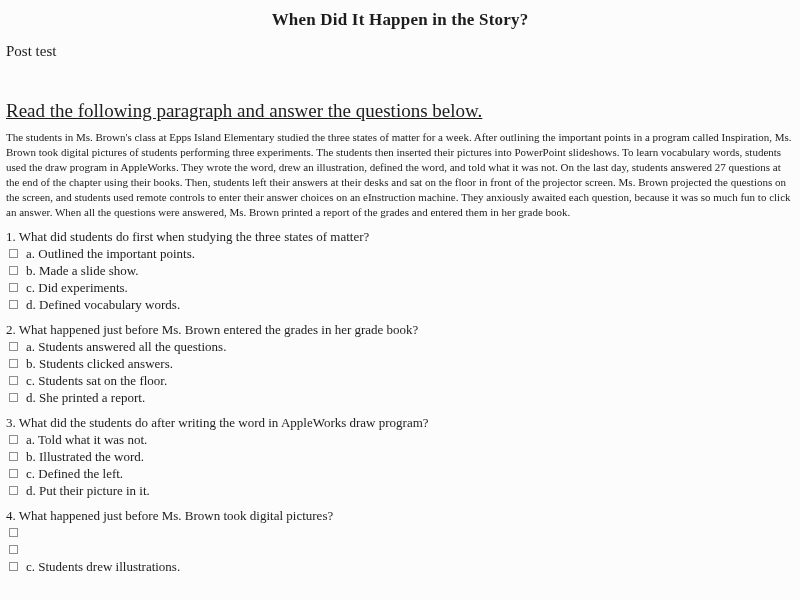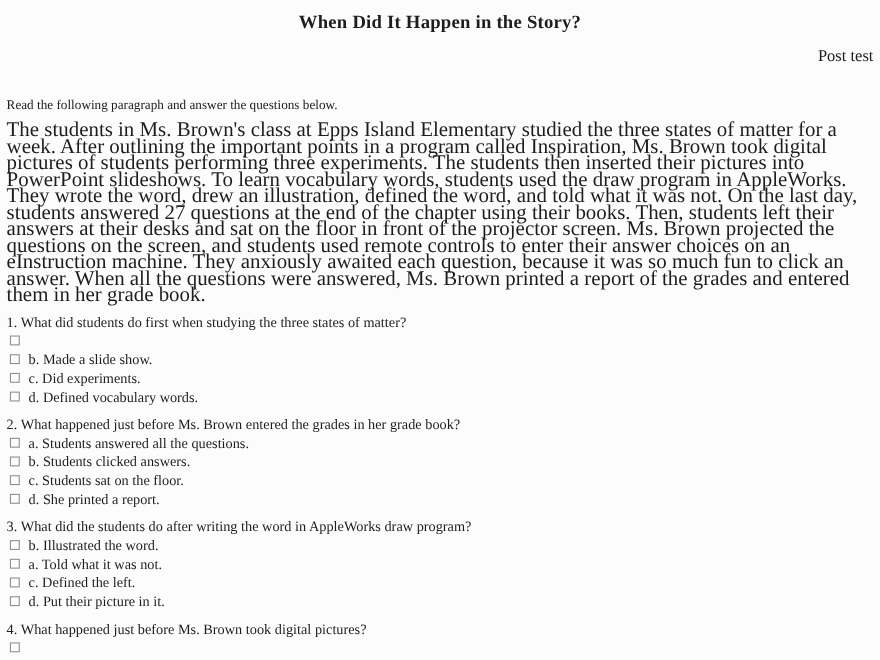--- a/index.html
+++ b/index.html
@@ -19,29 +19,30 @@
   }
   .title {
     font-size: 17px;
     font-weight: bold;
     text-align: center;
     margin: 4px 0 0 0;
     letter-spacing: 0.2px;
   }
   .subtitle {
     font-size: 15px;
-    text-align: right;
+    text-align: left;
     margin: 13px 0 0 0;
   }
   .intro {
-    font-size: 12px;
-    margin: 28px 0 0 0;
+    font-size: 19px;
+    margin: 40px 0 0 0;
+    text-decoration: underline;
   }
   .passage {
-    font-size: 19px;
+    font-size: 11px;
     line-height: 15px;
     margin: 8px 0 0 0;
     text-align: left;
   }
   .question {
     margin: 9px 0 0 0;
     font-size: 13px;
   }
   .prompt {
     line-height: 16px;
@@ -74,20 +75,21 @@
   <div class="subtitle">Post test</div>
 
   <div class="intro">Read the following paragraph and answer the questions below.</div>
 
   <div class="passage">The students in Ms. Brown's class at Epps Island Elementary studied the three states of matter for a week. After outlining the important points in a program called Inspiration, Ms. Brown took digital pictures of students performing three experiments. The students then inserted their pictures into PowerPoint slideshows. To learn vocabulary words, students used the draw program in AppleWorks. They wrote the word, drew an illustration, defined the word, and told what it was not. On the last day, students answered 27 questions at the end of the chapter using their books. Then, students left their answers at their desks and sat on the floor in front of the projector screen. Ms. Brown projected the questions on the screen, and students used remote controls to enter their answer choices on an eInstruction machine. They anxiously awaited each question, because it was so much fun to click an answer. When all the questions were answered, Ms. Brown printed a report of the grades and entered them in her grade book.</div>
 
   <div class="question">
     <div class="prompt">1. What did students do first when studying the three states of matter?</div>
     <div class="option">
       <span class="cb"></span>
+      <span class="opt-label">a. Outlined the important points.</span>
     </div>
     <div class="option">
       <span class="cb"></span>
       <span class="opt-label">b. Made a slide show.</span>
     </div>
     <div class="option">
       <span class="cb"></span>
       <span class="opt-label">c. Did experiments.</span>
     </div>
     <div class="option">
@@ -113,25 +115,25 @@
     <div class="option">
       <span class="cb"></span>
       <span class="opt-label">d. She printed a report.</span>
     </div>
   </div>
 
   <div class="question">
     <div class="prompt">3. What did the students do after writing the word in AppleWorks draw program?</div>
     <div class="option">
       <span class="cb"></span>
-      <span class="opt-label">b. Illustrated the word.</span>
+      <span class="opt-label">a. Told what it was not.</span>
     </div>
     <div class="option">
       <span class="cb"></span>
-      <span class="opt-label">a. Told what it was not.</span>
+      <span class="opt-label">b. Illustrated the word.</span>
     </div>
     <div class="option">
       <span class="cb"></span>
       <span class="opt-label">c. Defined the left.</span>
     </div>
     <div class="option">
       <span class="cb"></span>
       <span class="opt-label">d. Put their picture in it.</span>
     </div>
   </div>

